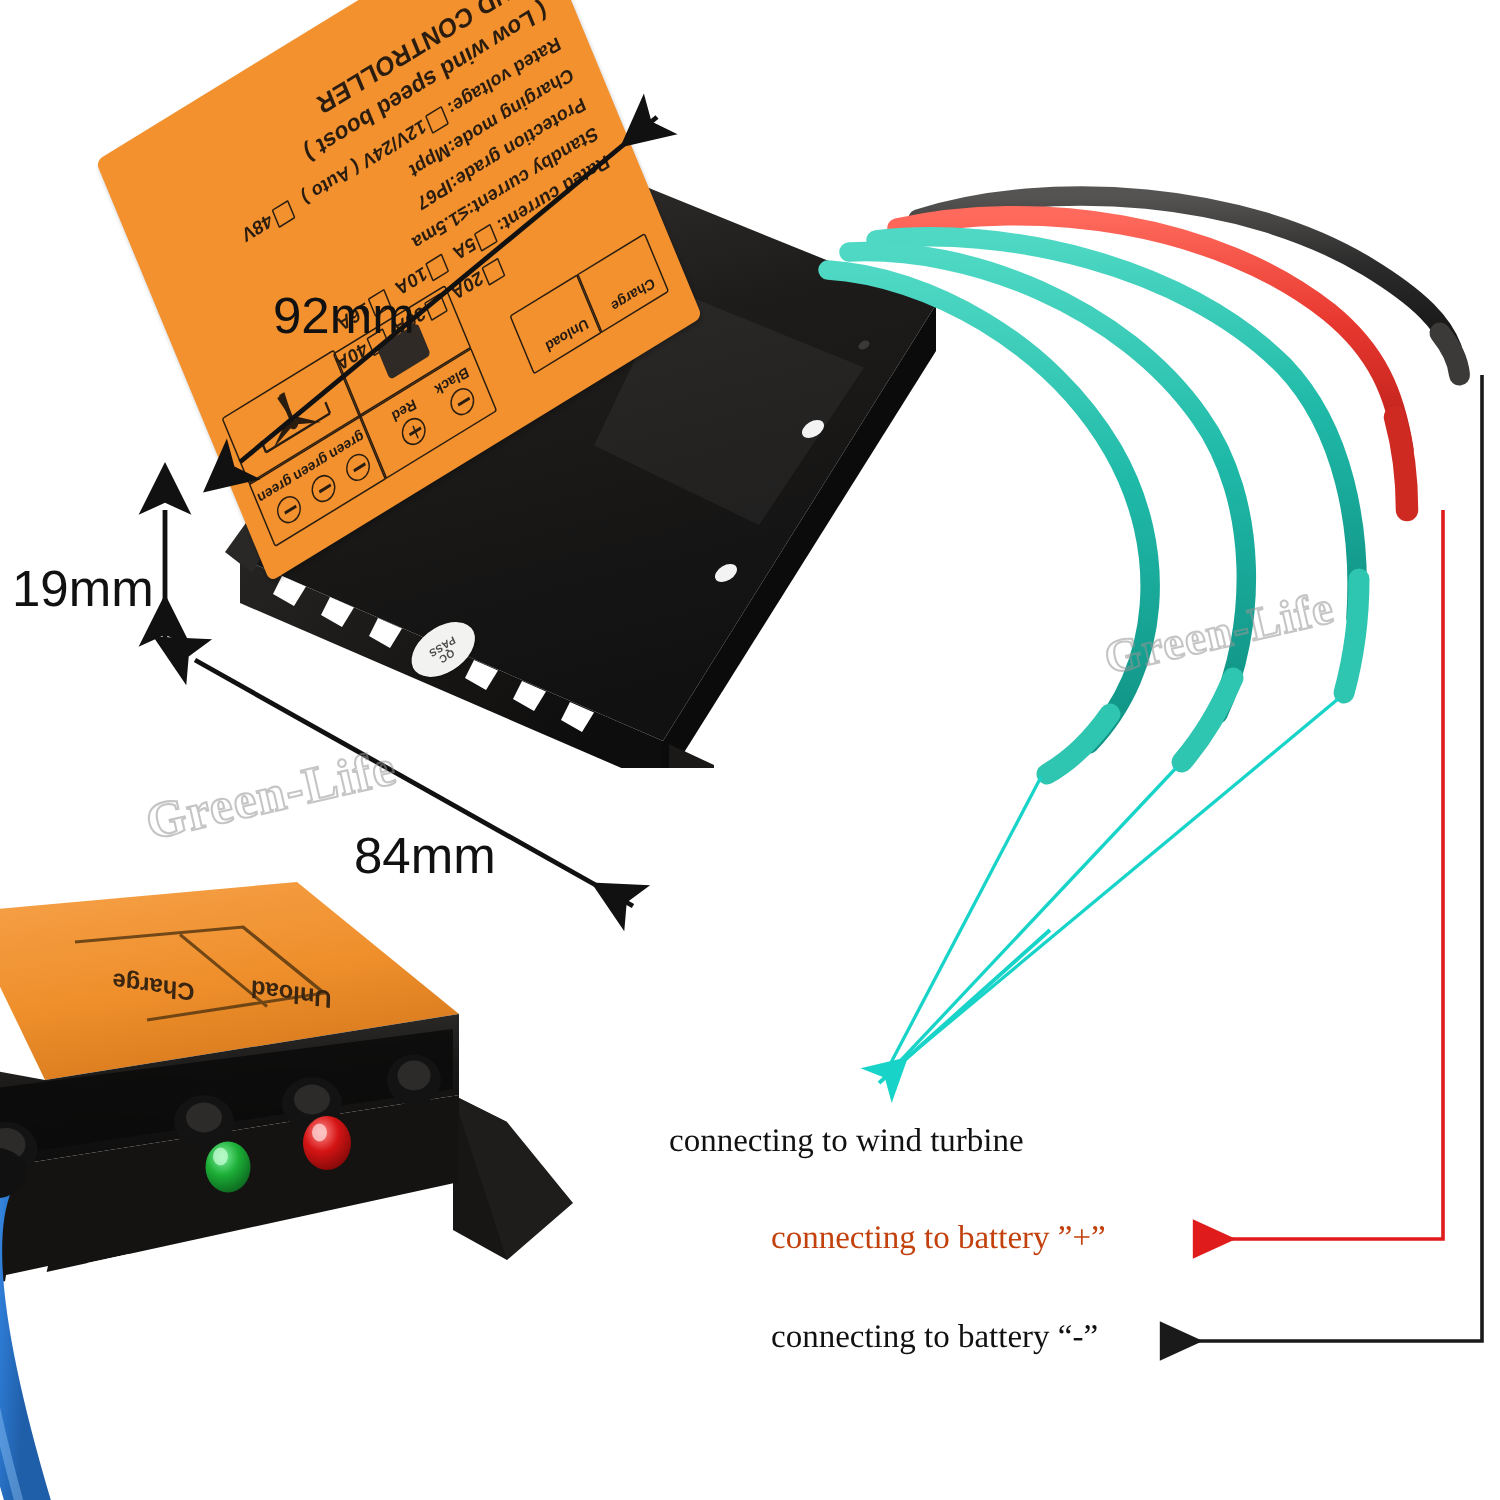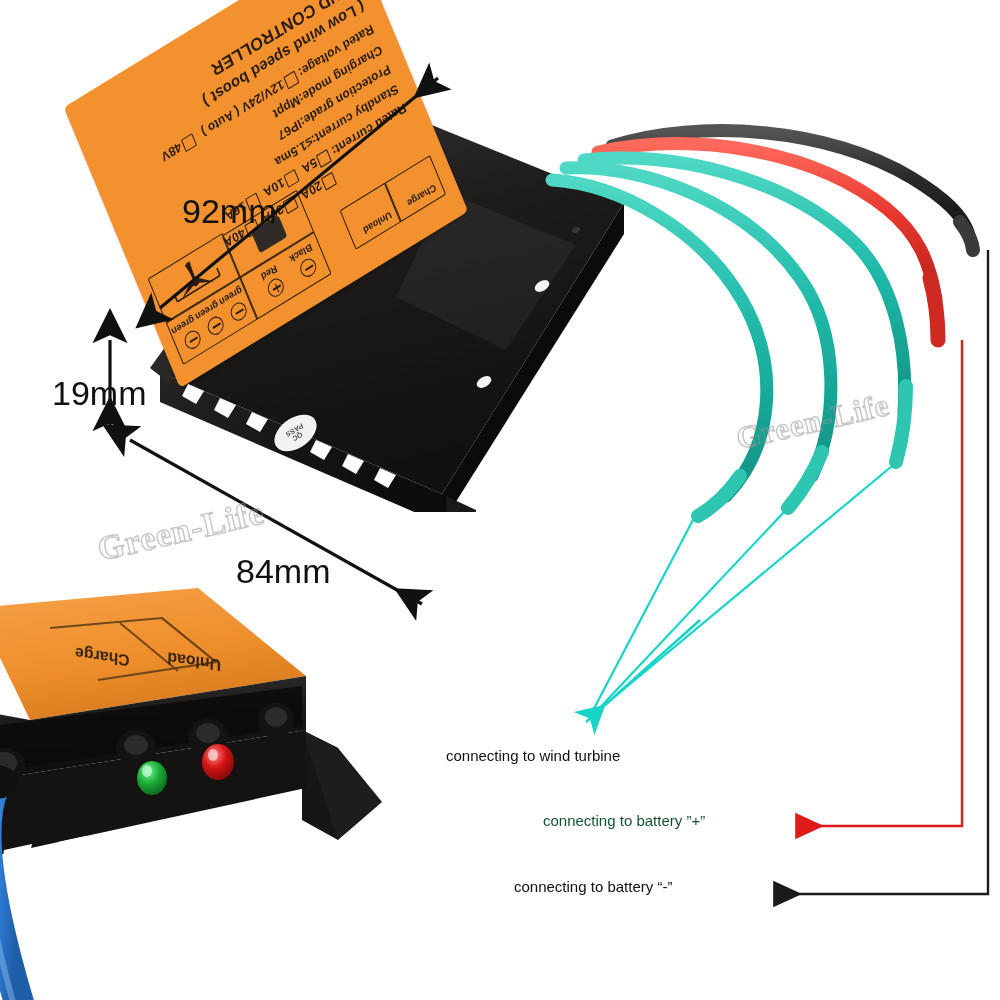--- a/index.html
+++ b/index.html
@@ -98,30 +98,30 @@
 
   
   #wires{position:absolute;left:0;top:0;width:1000px;height:1000px;pointer-events:none;}
 
   
   .dim{
     position:absolute;font-size:34px;color:#111;font-weight:400;
     font-family:"Liberation Sans","DejaVu Sans",sans-serif;
   }
   #dim-92{left:182px;top:192px;}
-  #dim-19{left:8px;top:374px;margin-left:44px;}
+  #dim-19{left:8px;top:374px;}
   #dim-84{left:236px;top:552px;}
 
   
   .anno{
-    position:absolute;font-size:15px;white-space:nowrap;
-    font-family:Liberation Sans, sans-serif;
+    position:absolute;font-size:22px;white-space:nowrap;
+    font-family:Liberation Serif, serif;
   }
   #anno-turbine{left:446px;top:747px;color:#111;}
-  #anno-bplus{left:543px;top:812px;color:#14532d;}
+  #anno-bplus{left:514px;top:812px;color:#c2410c;}
   #anno-bminus{left:514px;top:878px;color:#111;text-align:center;}
 
   
   .wm{
     position:absolute;font-size:34px;font-weight:700;
     color:rgba(255,255,255,0);
     -webkit-text-stroke:1.4px rgba(150,150,150,.55);
     letter-spacing:1px;
     font-family:"Liberation Serif","DejaVu Serif",serif;
   }

